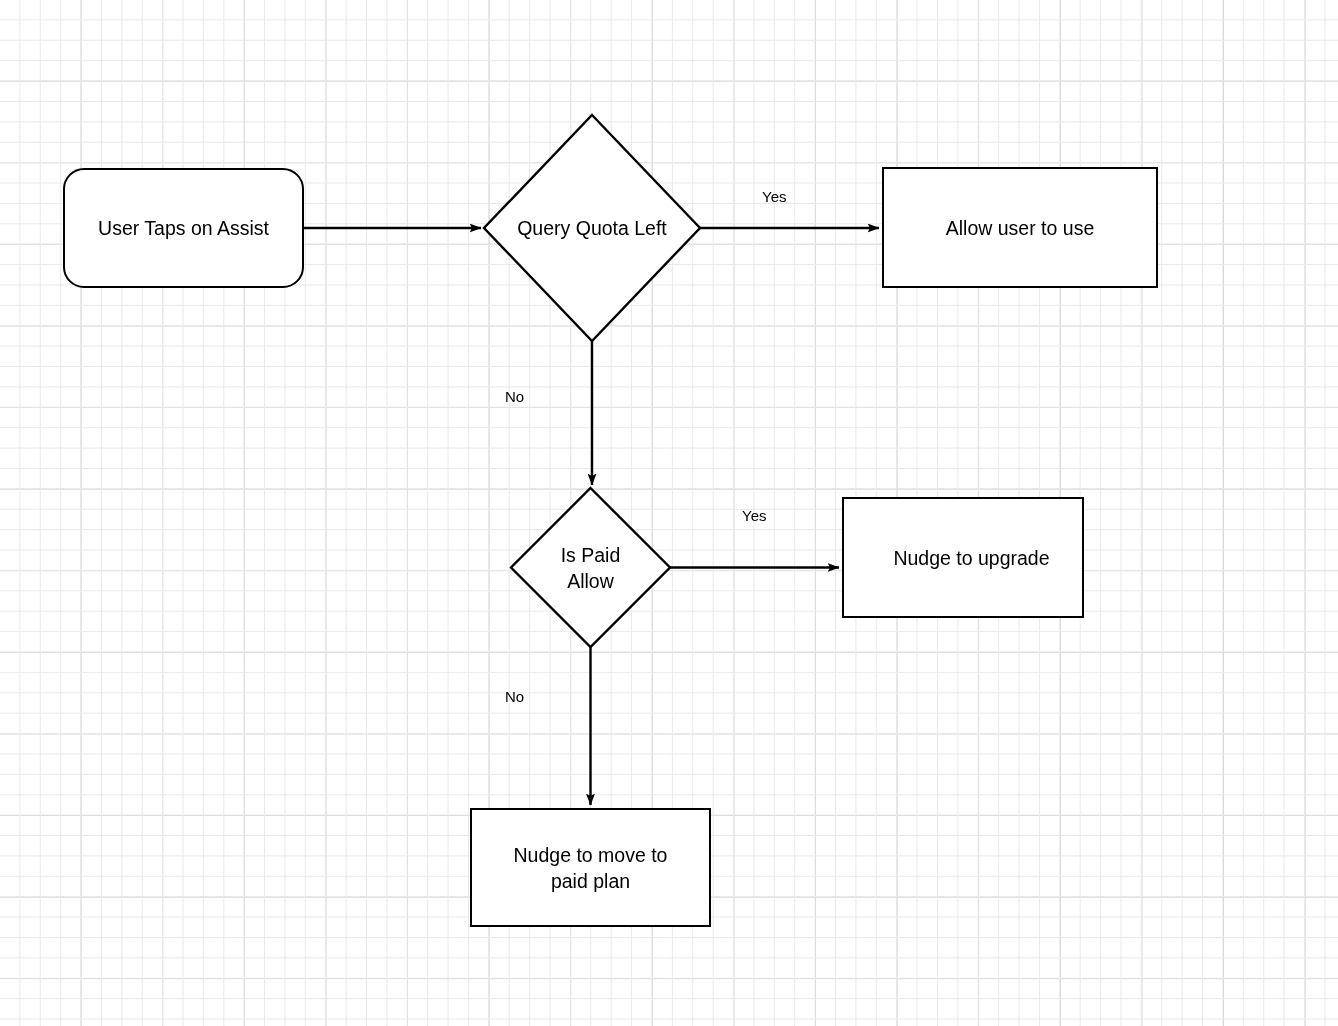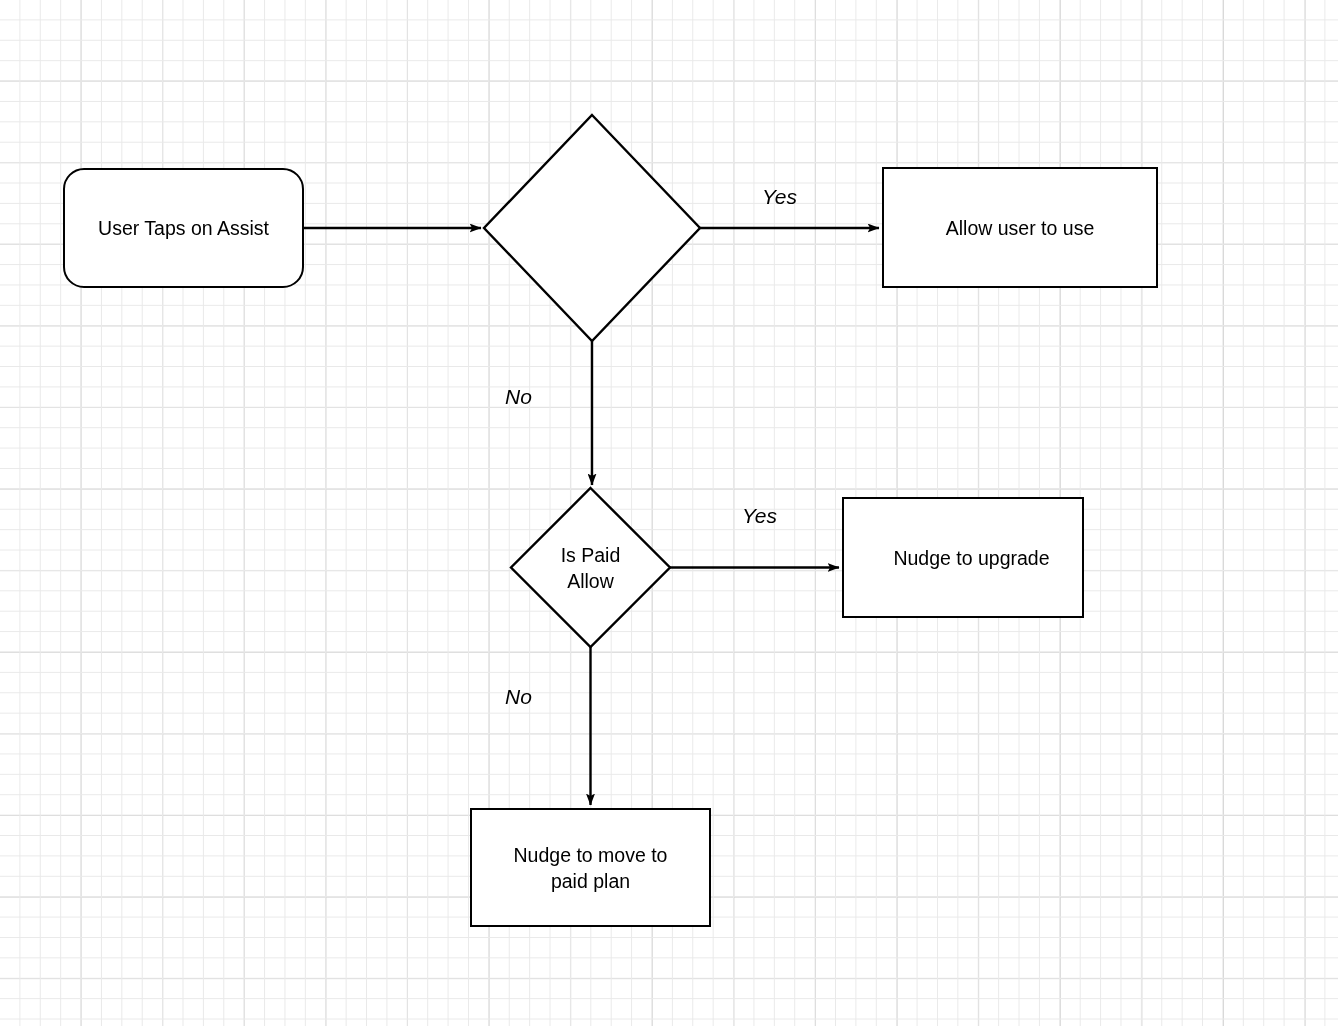--- a/index.html
+++ b/index.html
@@ -61,25 +61,24 @@
   }
   .diamond-label {
     position: relative;
     z-index: 2;
     padding: 0 6px;
     white-space: pre-line;
   }
   .edge-label {
     position: absolute;
     color: #000000;
-    font-size: 21px;
+    font-size: 15px;
     line-height: 22px;
     white-space: nowrap;
     background: transparent;
-    font-style: italic;
   }
 </style>
 </head>
 <body>
 
 <div id="canvas">
 
   <svg id="edges" viewBox="0 0 1338 1026" xmlns="http://www.w3.org/2000/svg">
     <defs>
       <marker id="arrowhead" markerWidth="12" markerHeight="9" refX="11.5" refY="4.5" orient="auto" markerUnits="userSpaceOnUse">
@@ -99,20 +98,23 @@
 
     <line x1="670" y1="567.5" x2="839" y2="567.5" stroke="#000000" stroke-width="2.4" marker-end="url(#arrowhead)"></line>
 
     <line x1="590.5" y1="647" x2="590.5" y2="805" stroke="#000000" stroke-width="2.4" marker-end="url(#arrowhead)"></line>
   </svg>
 
   <div class="node node-round" style="left:63px; top:168px; width:241px; height:120px;">
     <span>User Taps on Assist</span>
   </div>
 
+  <div class="node node-diamond" style="left:484px; top:115px; width:216px; height:226px;">
+    <span class="diamond-label">Query Quota Left</span>
+  </div>
 
   <div class="node node-rect" style="left:882px; top:167px; width:276px; height:121px;">
     <span>Allow user to use</span>
   </div>
 
   <div class="node node-diamond" style="left:511px; top:488px; width:159px; height:159px;">
     <span class="diamond-label">Is Paid
 Allow</span>
   </div>
 

